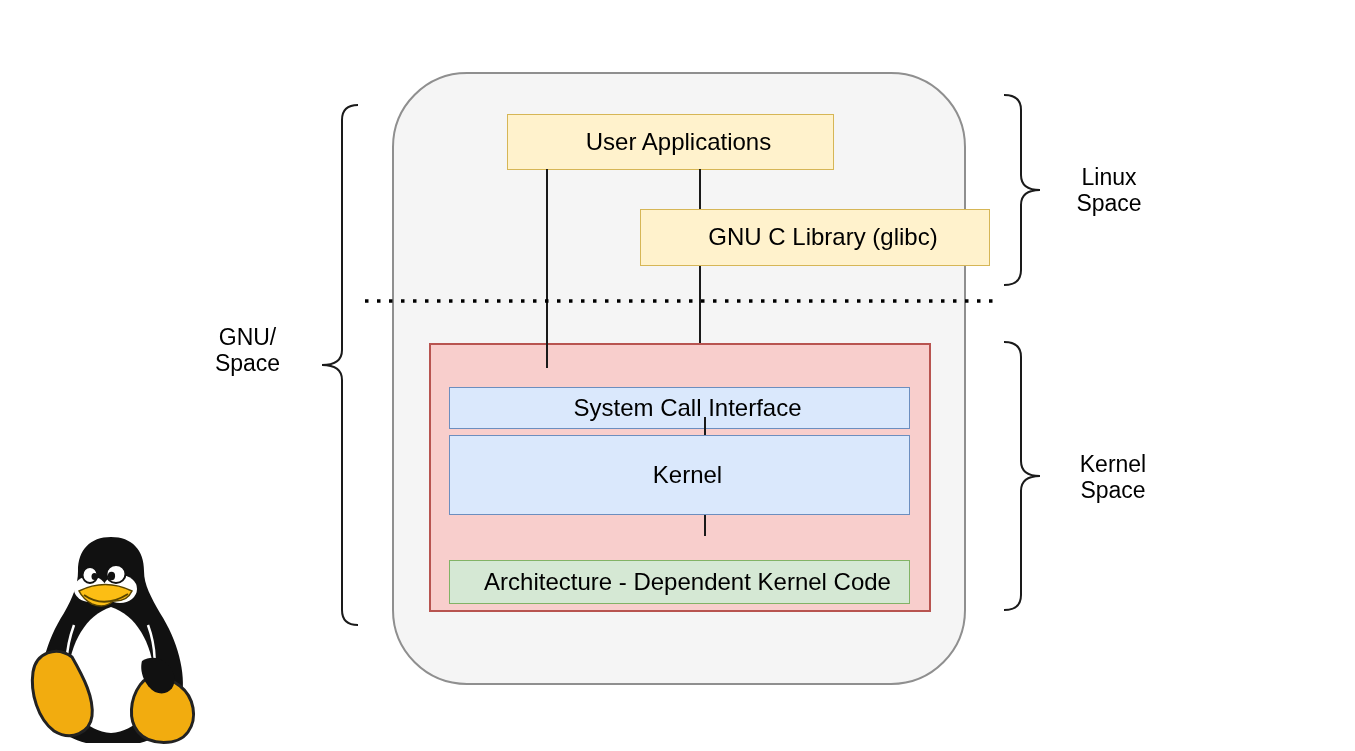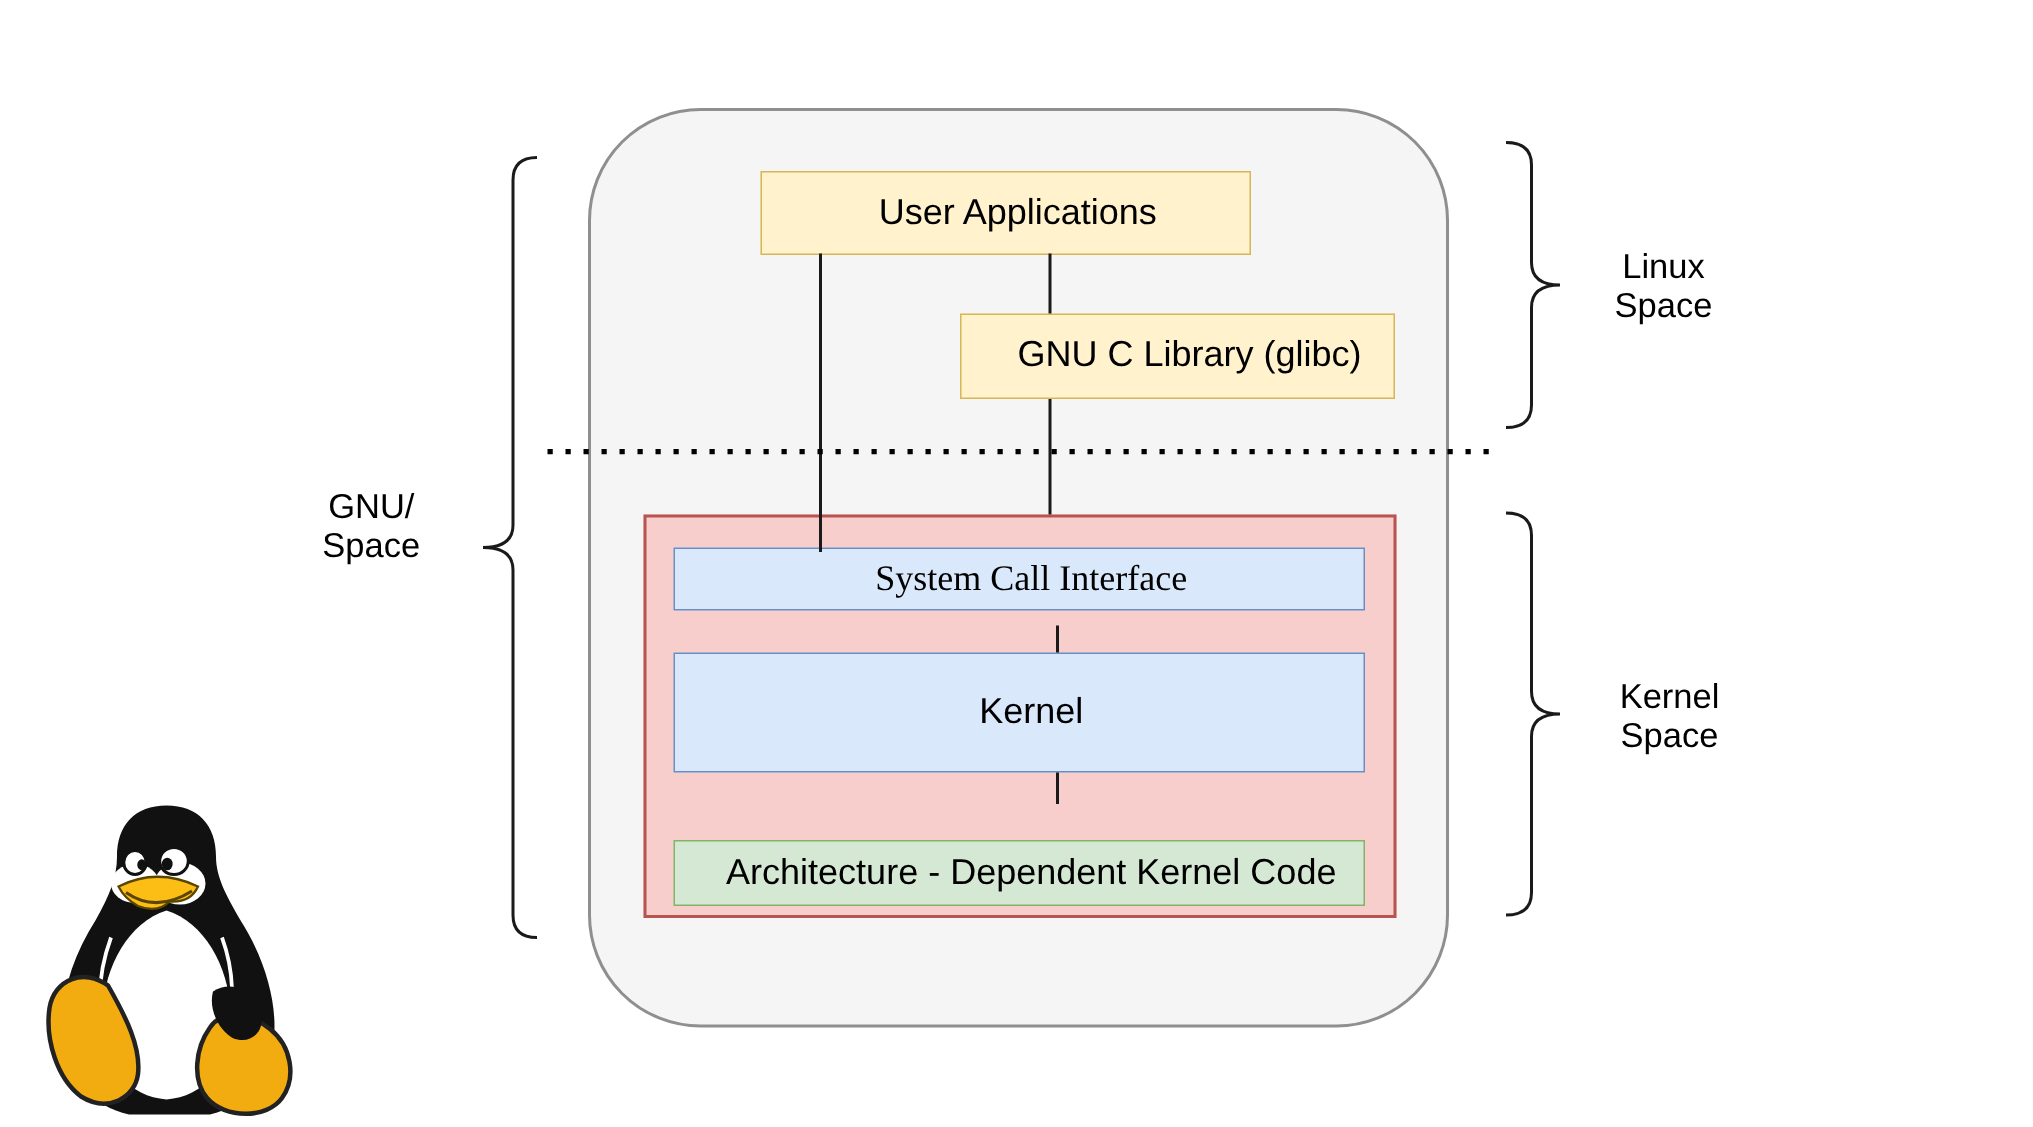--- a/index.html
+++ b/index.html
@@ -17,23 +17,23 @@
   .dbox{
     display:flex;align-items:center;justify-content:center;text-align:center;
     font-size:24px;line-height:1.1;padding-left:16px;
   }
   .box-yellow{background:#fff2cc;border:1.5px solid #d6b656;}
   .box-red   {background:#f8cecc;border:2px solid #b85450;}
   .box-blue  {background:#dae8fc;border:1.5px solid #6c8ebf;}
   .box-green {background:#d5e8d4;border:1.5px solid #82b366;}
 
   .b-userapps{left:507px;top:114px;width:327px;height:56px;}
-  .b-glibc   {left:640px;top:209px;width:290px;height:57px;}
+  .b-glibc   {left:640px;top:209px;width:350px;height:57px;}
   .b-kgroup  {left:429px;top:343px;width:502px;height:269px;}
-  .b-sci     {left:449px;top:365px;width:461px;height:42px;font-family:Liberation Serif, serif;}
+  .b-sci     {left:449px;top:387px;width:461px;height:42px;}
   .b-kernel  {left:449px;top:435px;width:461px;height:80px;}
   .b-arch    {left:449px;top:536px;width:461px;height:44px;margin-top:24px;}
 
   .hw-label{
     left:557px;top:637px;width:280px;height:30px;
     font-size:24px;font-weight:bold;text-align:center;line-height:30px;
   }
   
   .side-label{font-size:23px;line-height:26px;text-align:center;}
   .l-gnulinux{left:205px;top:324px;width:85px;}

